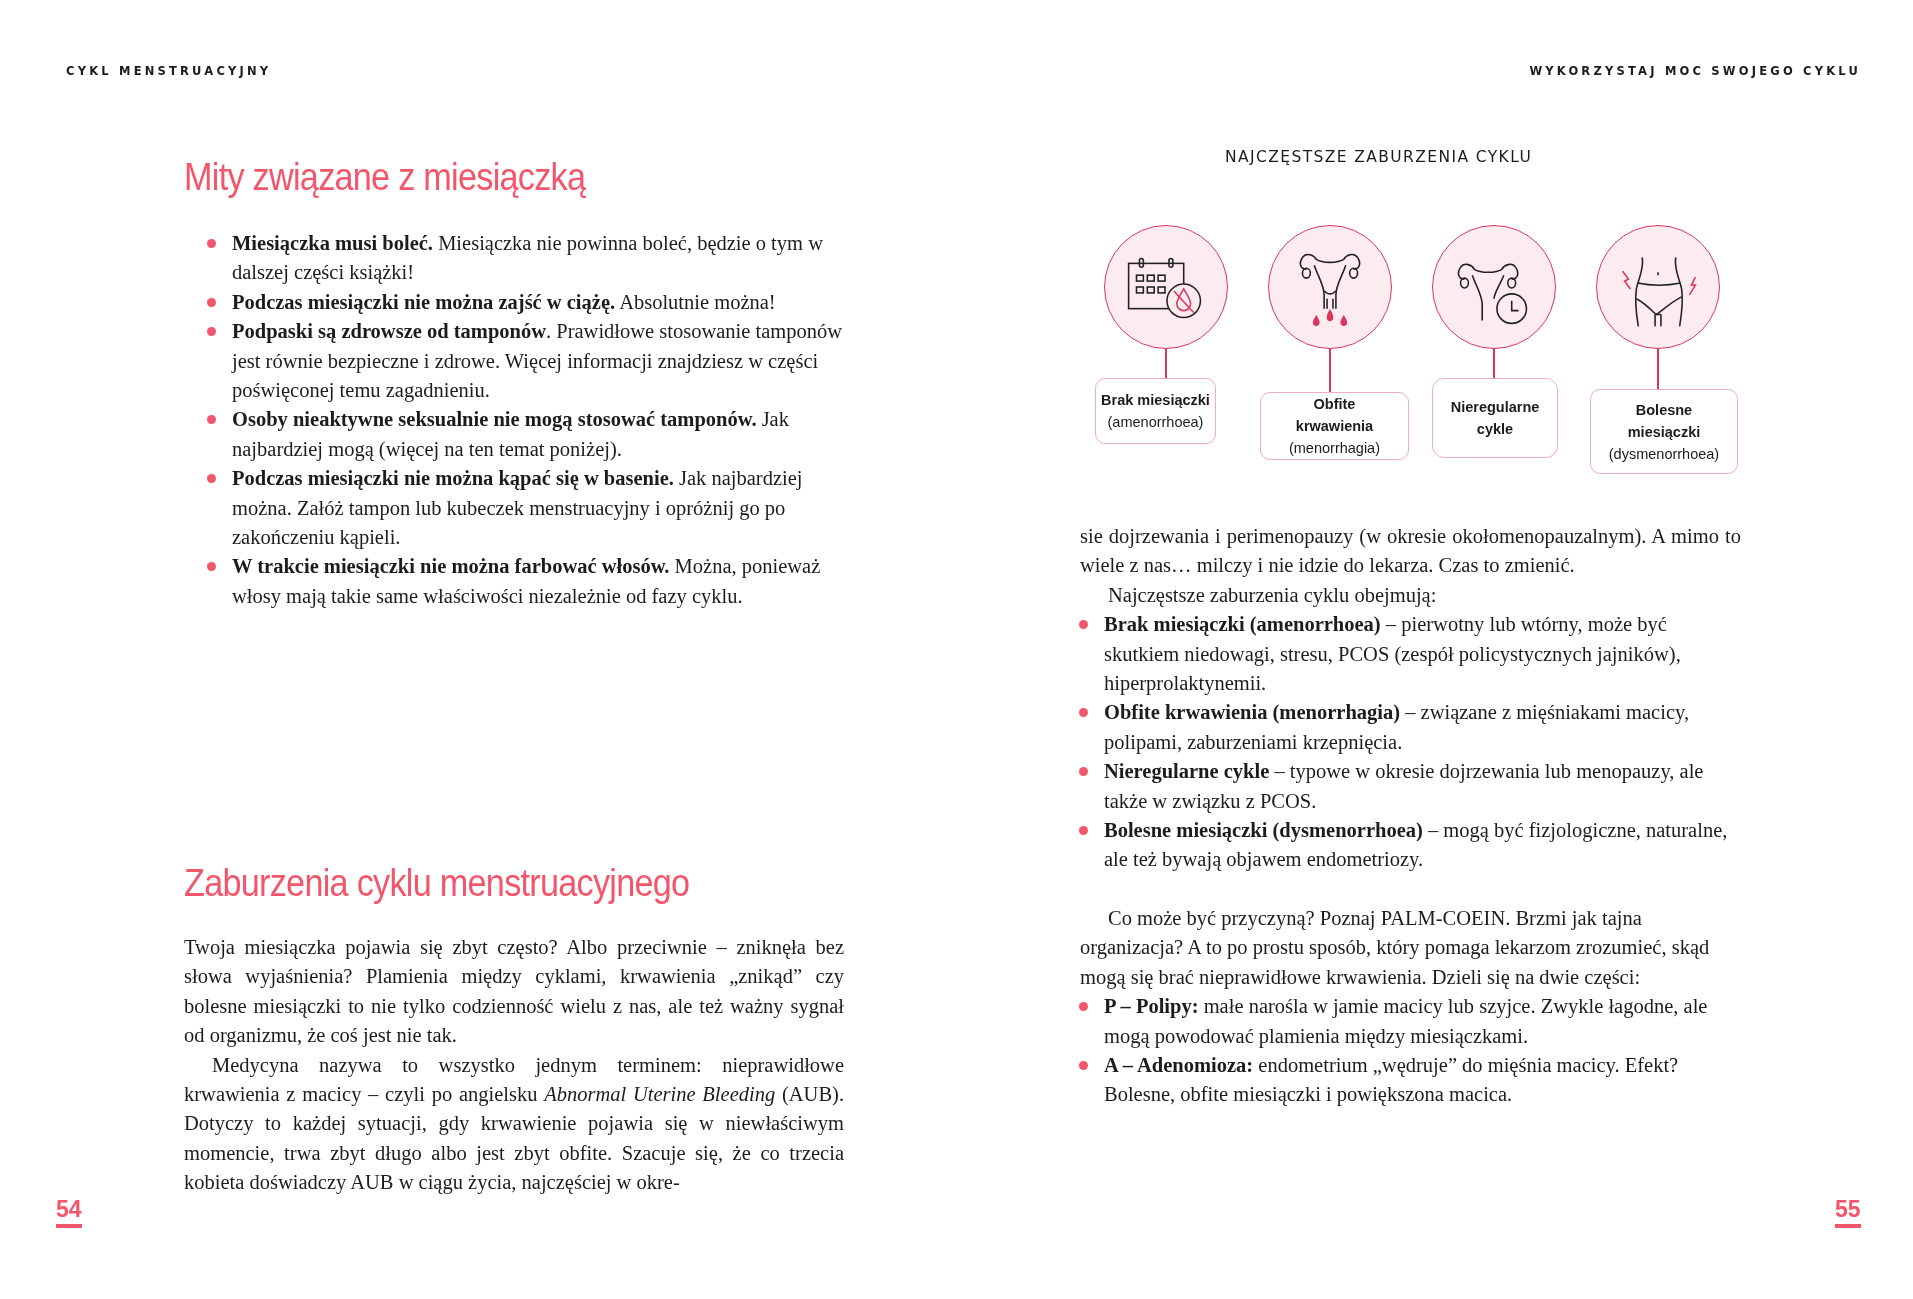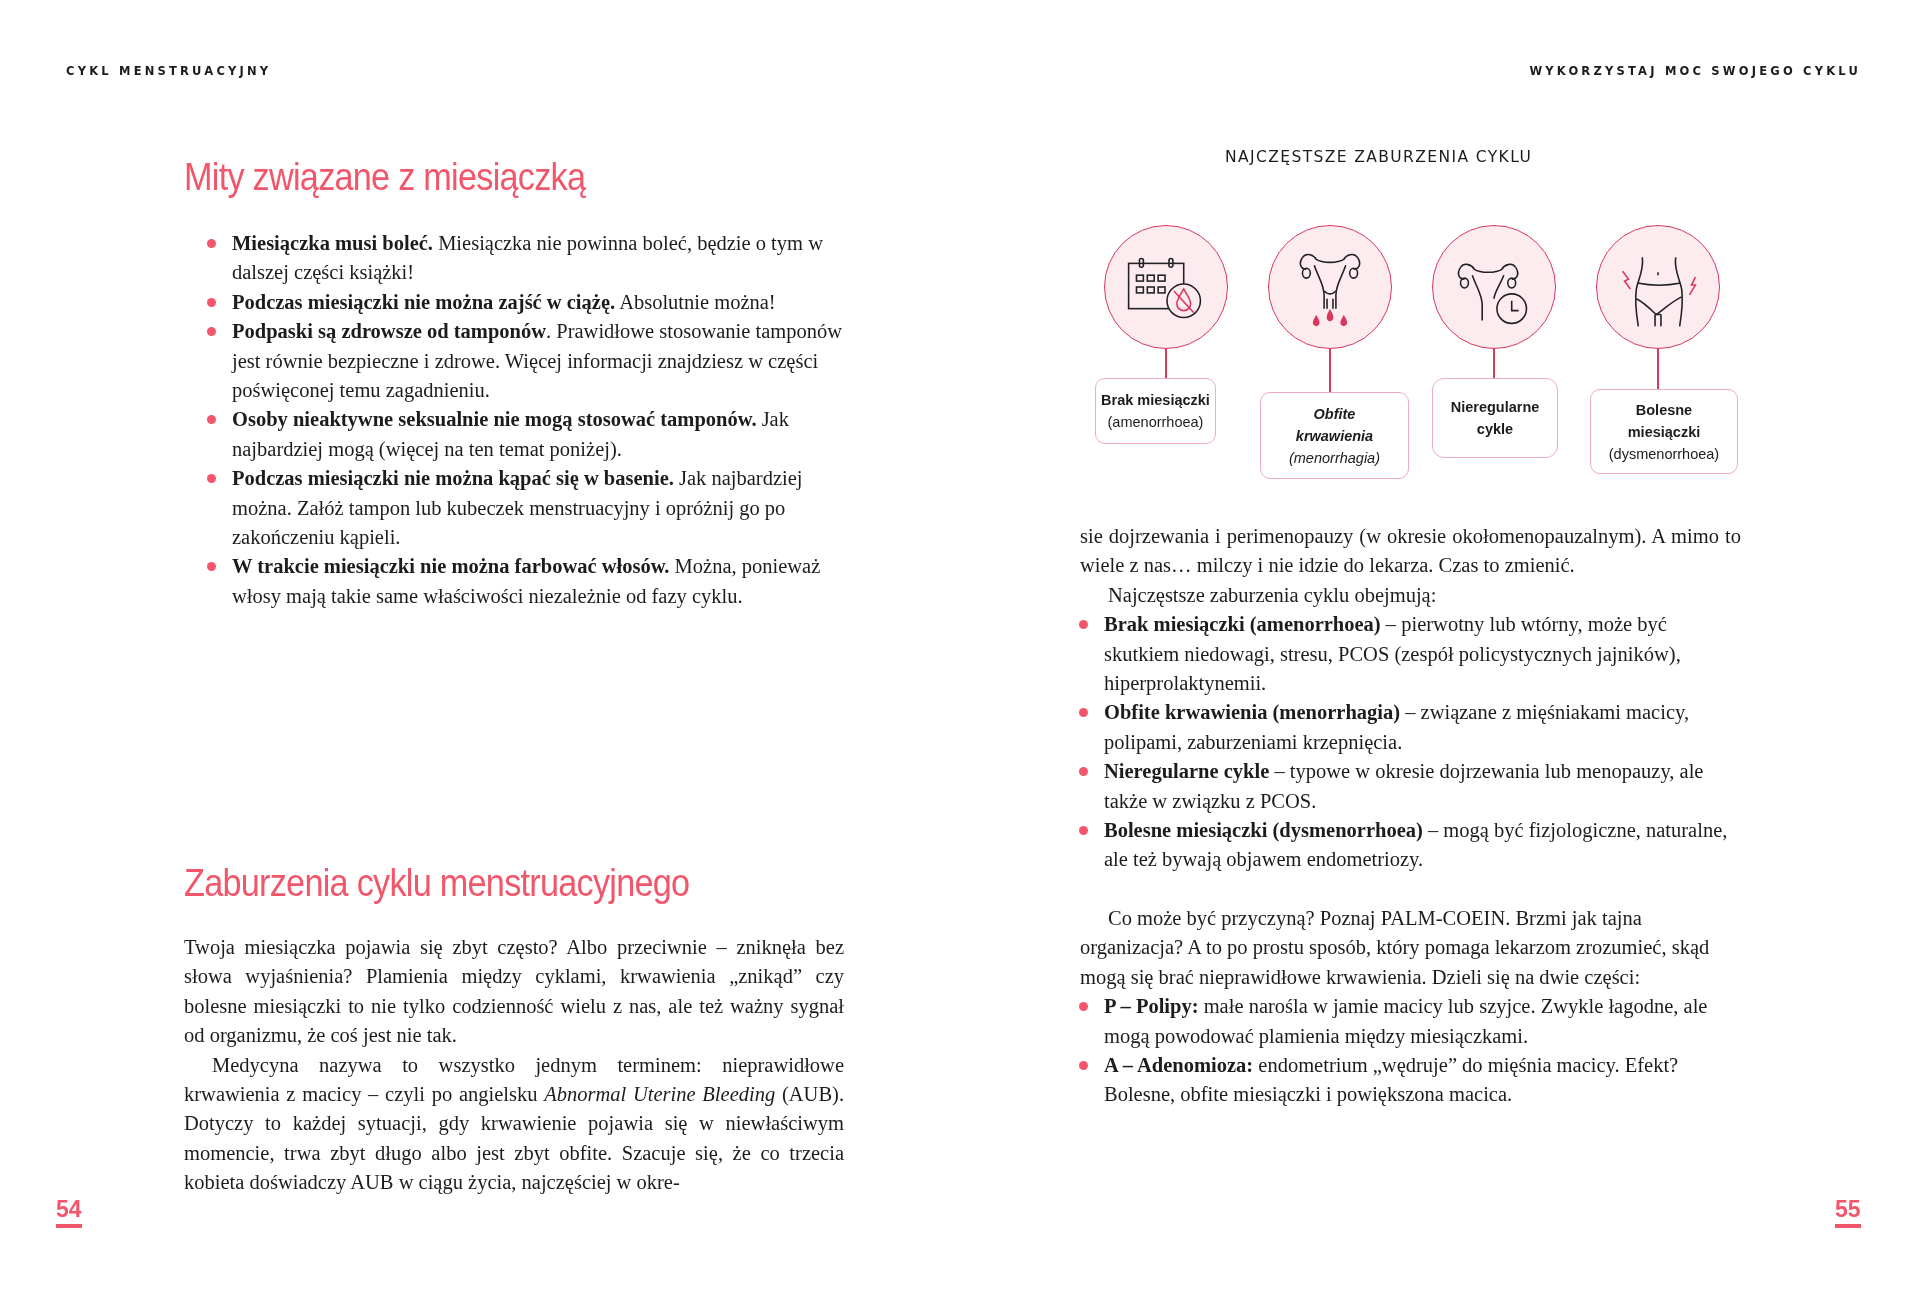--- a/index.html
+++ b/index.html
@@ -114,21 +114,21 @@
     <path d="M59 90 L59 102 M65 90 L65 102 M59 90 L65 90"></path>
     <path d="M26 46 L32 54 L28 56 L34 64" stroke="#d9385e"></path>
     <path d="M100 52 L96 60 L100 60 L94 70" stroke="#d9385e"></path>
   </svg>
 </div>
 
 <div class="box" style="left:1095px; top:378px; width:121px; height:66px;">
   <div class="bt">Brak miesiączki</div>
   <div>(amenorrhoea)</div>
 </div>
-<div class="box" style="left:1260px; top:392px; width:149px; height:87px;font-style:italic;">
+<div class="box" style="left:1260px; top:392px; width:149px; height:68px;">
   <div class="bt">Obfite</div>
   <div class="bt">krwawienia</div>
   <div>(menorrhagia)</div>
 </div>
 <div class="box" style="left:1432px; top:378px; width:126px; height:80px;border-radius:12px;">
   <div class="bt">Nieregularne</div>
   <div class="bt">cykle</div>
 </div>
 <div class="box" style="left:1590px; top:389px; width:148px; height:85px;">
   <div class="bt">Bolesne</div>

